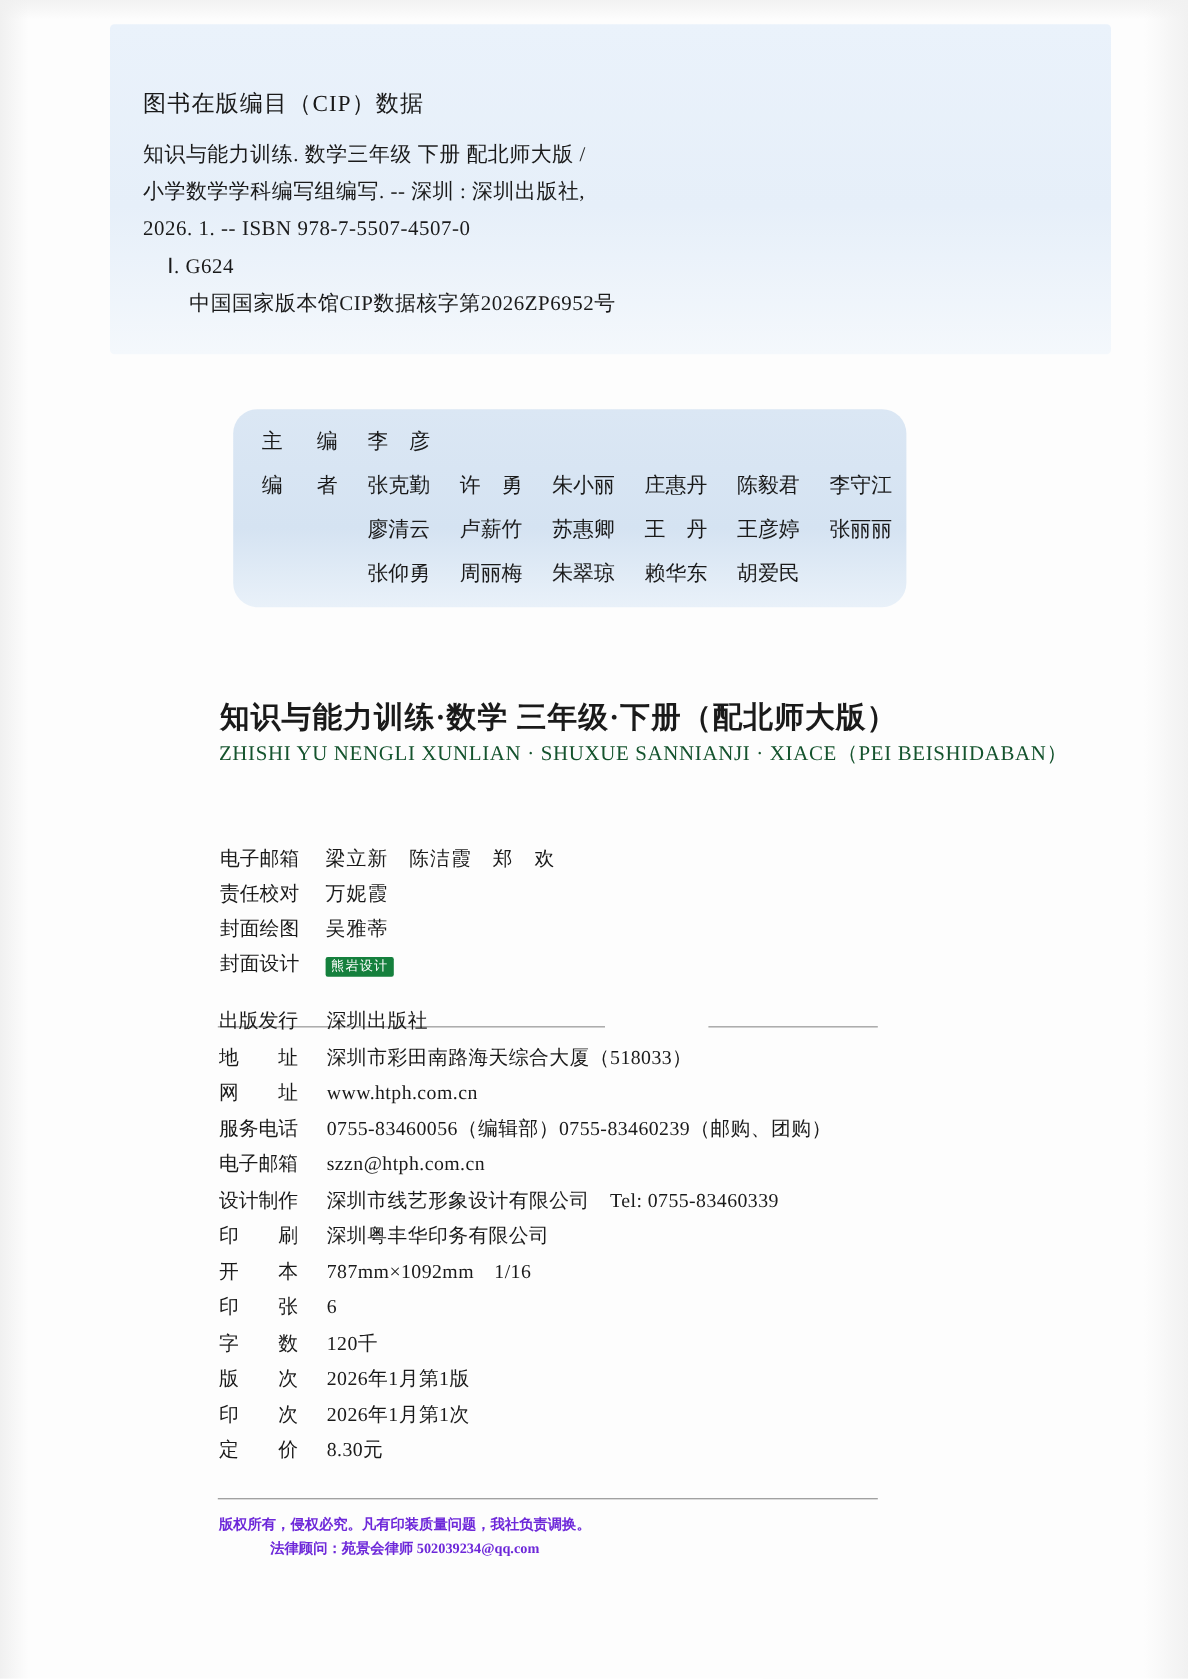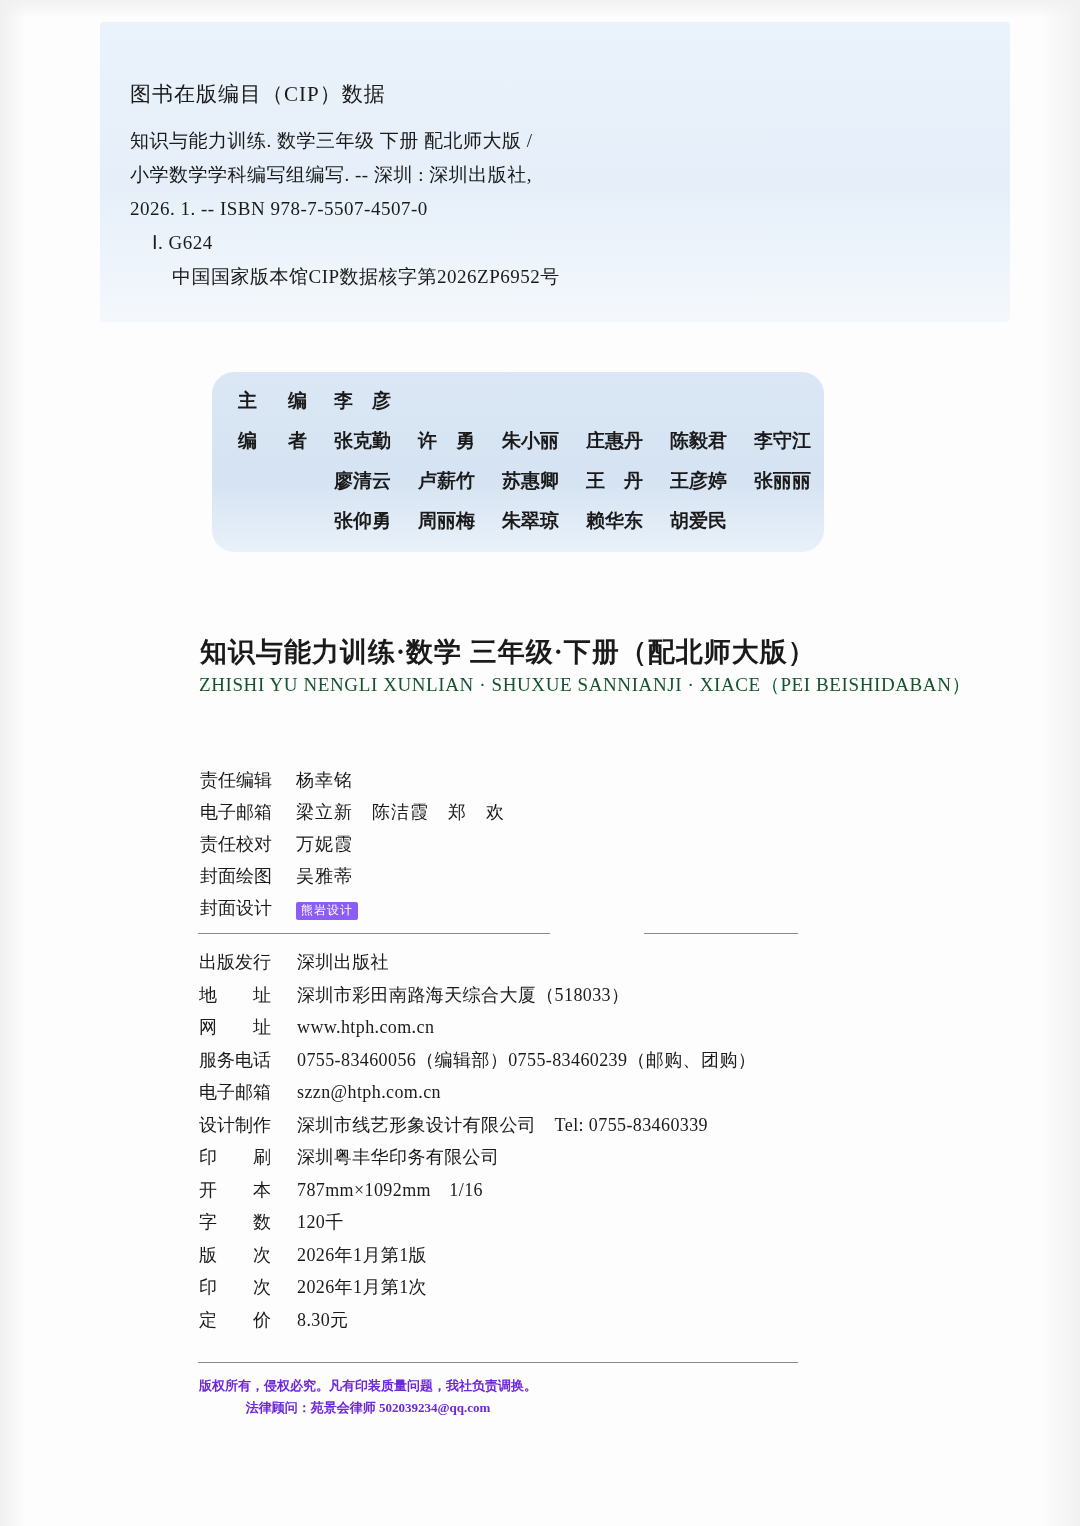--- a/index.html
+++ b/index.html
@@ -70,21 +70,20 @@
     left: 238px;
     top: 388px;
     width: 600px;
     font-size: 19px;
   }
   .ed-row {
     display: flex;
     align-items: baseline;
     height: 40px;
     white-space: nowrap;
-    font-weight: bold;
   }
   .ed-label {
     width: 96px;
     flex: 0 0 96px;
     letter-spacing: 6px;
   }
   .ed-names {
     display: flex;
   }
   .ed-names span {
@@ -125,21 +124,21 @@
     height: 32px;
     white-space: nowrap;
   }
   .staff-label {
     width: 96px;
     flex: 0 0 96px;
   }
   .staff-val { letter-spacing: 1px; }
   .logo-box {
     display: inline-block;
-    background: #8b5cf6;
+    background: #15803d;
     color: #ffffff;
     font-size: 12px;
     letter-spacing: 1px;
     padding: 2px 5px 3px 5px;
     border-radius: 2px;
     line-height: 1.05;
     text-align: center;
   }
 
   
@@ -158,21 +157,21 @@
     top: -1px;
     width: 94px;
     height: 3px;
     background: #fdfdfd;
   }
 
   
   .pubinfo {
     position: absolute;
     left: 199px;
-    top: 950px;
+    top: 916px;
     font-size: 18px;
   }
   .pub-row {
     display: flex;
     align-items: baseline;
     height: 32.5px;
     white-space: nowrap;
   }
   .pub-label {
     width: 98px;
@@ -276,24 +275,20 @@
         <span>胡爱民</span>
       </div>
     </div>
   </div>
 
   <div class="book-title">知识与能力训练·数学 三年级·下册（配北师大版）</div>
   <div class="book-title-pinyin">ZHISHI YU NENGLI XUNLIAN · SHUXUE SANNIANJI · XIACE（PEI BEISHIDABAN）</div>
 
   <div class="staff">
     <div class="staff-row">
-      <div class="staff-label">责任编辑</div>
-      <div class="staff-val">杨幸铭</div>
-    </div>
-    <div class="staff-row">
       <div class="staff-label">电子邮箱</div>
       <div class="staff-val">梁立新　陈洁霞　郑　欢</div>
     </div>
     <div class="staff-row">
       <div class="staff-label">责任校对</div>
       <div class="staff-val">万妮霞</div>
     </div>
     <div class="staff-row">
       <div class="staff-label">封面绘图</div>
       <div class="staff-val">吴雅蒂</div>
@@ -335,20 +330,24 @@
     </div>
     <div class="pub-row">
       <div class="pub-label">印　　刷</div>
       <div class="pub-val">深圳粤丰华印务有限公司</div>
     </div>
     <div class="pub-row">
       <div class="pub-label">开　　本</div>
       <div class="pub-val">787mm×1092mm　1/16</div>
     </div>
     <div class="pub-row">
+      <div class="pub-label">印　　张</div>
+      <div class="pub-val">6</div>
+    </div>
+    <div class="pub-row">
       <div class="pub-label">字　　数</div>
       <div class="pub-val">120千</div>
     </div>
     <div class="pub-row">
       <div class="pub-label">版　　次</div>
       <div class="pub-val">2026年1月第1版</div>
     </div>
     <div class="pub-row">
       <div class="pub-label">印　　次</div>
       <div class="pub-val">2026年1月第1次</div>

